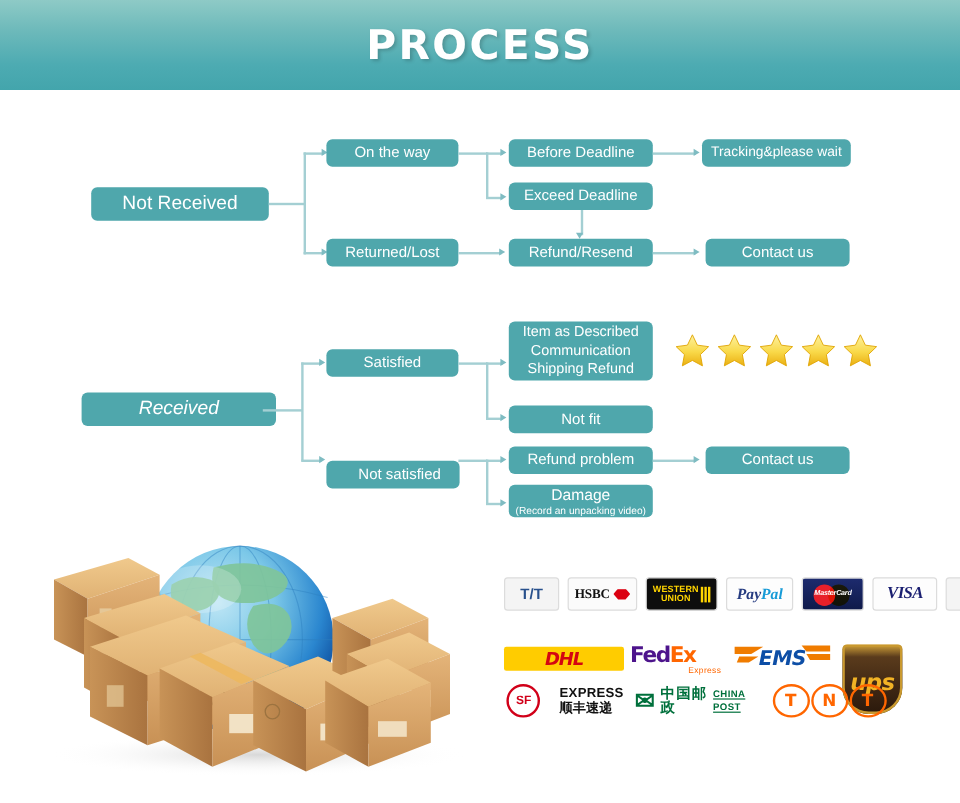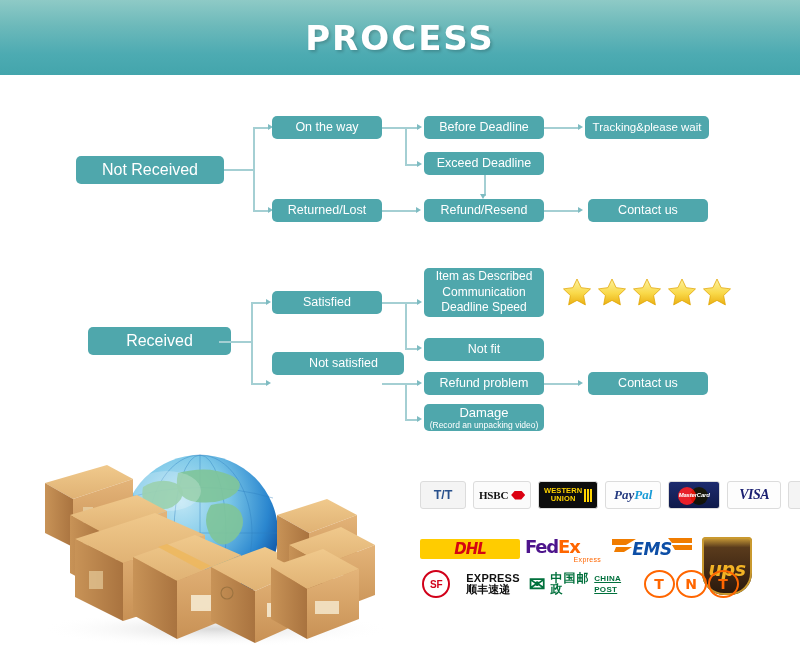--- a/index.html
+++ b/index.html
@@ -183,43 +183,43 @@
   <div class="arw down" style="left:480px;top:194px;"></div>
 
   <div class="ln h" style="left:382px;top:210px;width:36px;"></div>
   <div class="arw" style="left:416px;top:207px;"></div>
   <div class="node" style="left:424px;top:199px;width:120px;height:23px;">Refund/Resend</div>
 
   <div class="ln h" style="left:544px;top:210px;width:36px;"></div>
   <div class="arw" style="left:578px;top:207px;"></div>
   <div class="node" style="left:588px;top:199px;width:120px;height:23px;">Contact us</div>
 
-  <div class="node root" style="left:88px;top:327px;width:143px;height:28px;">Received</div>
+  <div class="node root" style="left:68px;top:327px;width:162px;height:28px;font-style:italic;">Received</div>
 
   <div class="ln h" style="left:219px;top:341px;width:33px;"></div>
   <div class="ln v" style="left:251px;top:302px;height:82px;"></div>
   <div class="ln h" style="left:251px;top:302px;width:17px;"></div>
   <div class="arw" style="left:266px;top:299px;"></div>
   <div class="ln h" style="left:251px;top:383px;width:17px;"></div>
   <div class="arw" style="left:266px;top:380px;"></div>
 
   <div class="node" style="left:272px;top:291px;width:110px;height:23px;">Satisfied</div>
-  <div class="node" style="left:272px;top:352px;width:132px;height:23px;padding-left:15px;">Not satisfied</div>
+  <div class="node" style="left:272px;top:384px;width:111px;height:23px;padding-left:15px;">Not satisfied</div>
 
   <div class="ln h" style="left:382px;top:302px;width:24px;"></div>
   <div class="ln v" style="left:405px;top:302px;height:47px;"></div>
   <div class="ln h" style="left:405px;top:302px;width:14px;"></div>
   <div class="arw" style="left:417px;top:299px;"></div>
   <div class="ln h" style="left:405px;top:348px;width:14px;"></div>
   <div class="arw" style="left:417px;top:345px;"></div>
 
   <div class="node multi" style="left:424px;top:268px;width:120px;height:49px;">
     <span>Item as Described</span>
     <span>Communication</span>
-    <span>Deadline Speed</span>
+    <span>Shipping Refund</span>
   </div>
 
   <div class="node" style="left:424px;top:338px;width:120px;height:23px;">Not fit</div>
 
   <div class="ln h" style="left:382px;top:383px;width:24px;"></div>
   <div class="ln v" style="left:405px;top:383px;height:37px;"></div>
   <div class="ln h" style="left:405px;top:383px;width:14px;"></div>
   <div class="arw" style="left:417px;top:380px;"></div>
   <div class="ln h" style="left:405px;top:419px;width:14px;"></div>
   <div class="arw" style="left:417px;top:416px;"></div>

